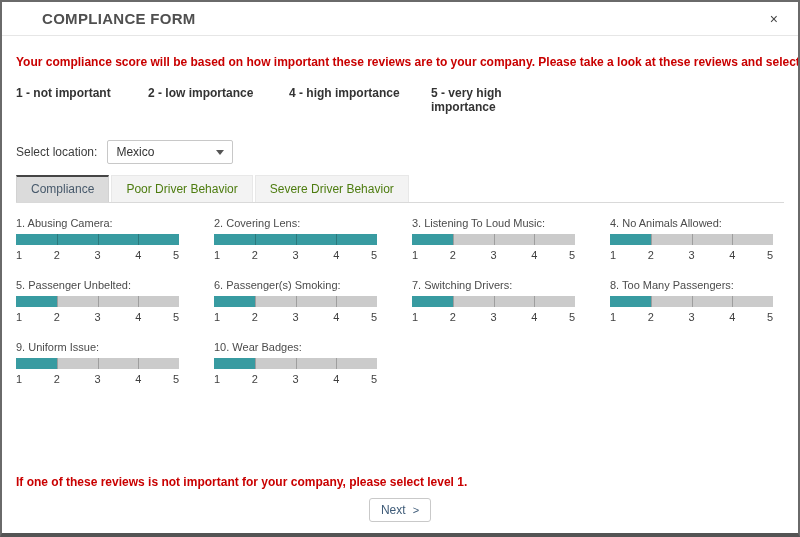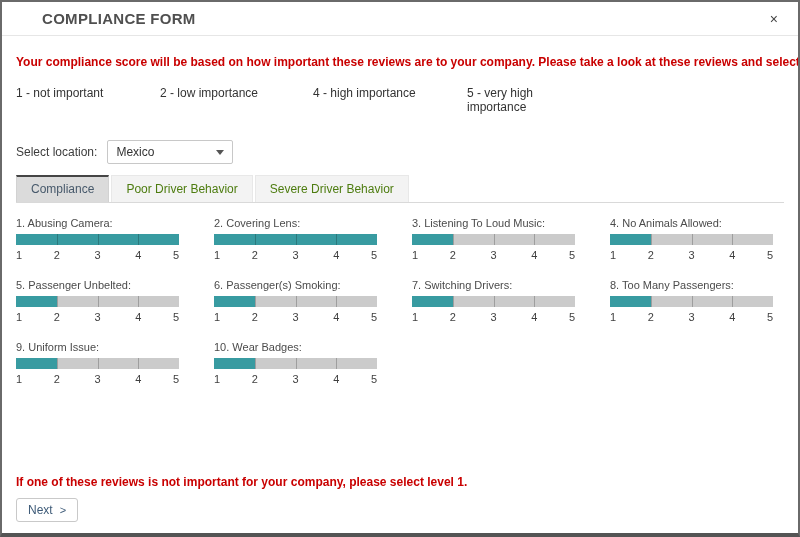--- a/index.html
+++ b/index.html
@@ -37,21 +37,21 @@
 
   .instruction {
     margin-top: 19px;
     font-size: 12px; font-weight: 600; color: #c90000;
     white-space: nowrap;
   }
 
   .legend {
     margin-top: 17px;
     display: flex;
-    font-size: 12px; font-weight: 400; color: #333; gap: 12px;
+    font-size: 12px; font-weight: 700; color: #333;
   }
   .legend span { display: inline-block; }
   .legend span:nth-child(1) { width: 132px; }
   .legend span:nth-child(2) { width: 141px; }
   .legend span:nth-child(3) { width: 142px; }
   .legend span:nth-child(4) { width: 128px; }
 
   .location-row {
     margin-top: 26px;
     display: flex; align-items: center;
@@ -136,21 +136,21 @@
   }
   .scale-num { position: absolute; top: 0; }
 
   .footer-note {
     margin-top: 88px;
     font-size: 12px; font-weight: 600; color: #c90000;
   }
 
   .button-row {
     margin-top: 9px;
-    display: flex; justify-content: flex-start;
+    display: flex; justify-content: center;
   }
   .next-btn {
     background: #fff;
     border: 1px solid #c9c9c9;
     border-radius: 3px;
     padding: 4px 11px;
     font-size: 12px;
     color: #3e5b78;
     cursor: pointer;
     display: inline-flex; align-items: center; gap: 7px;

